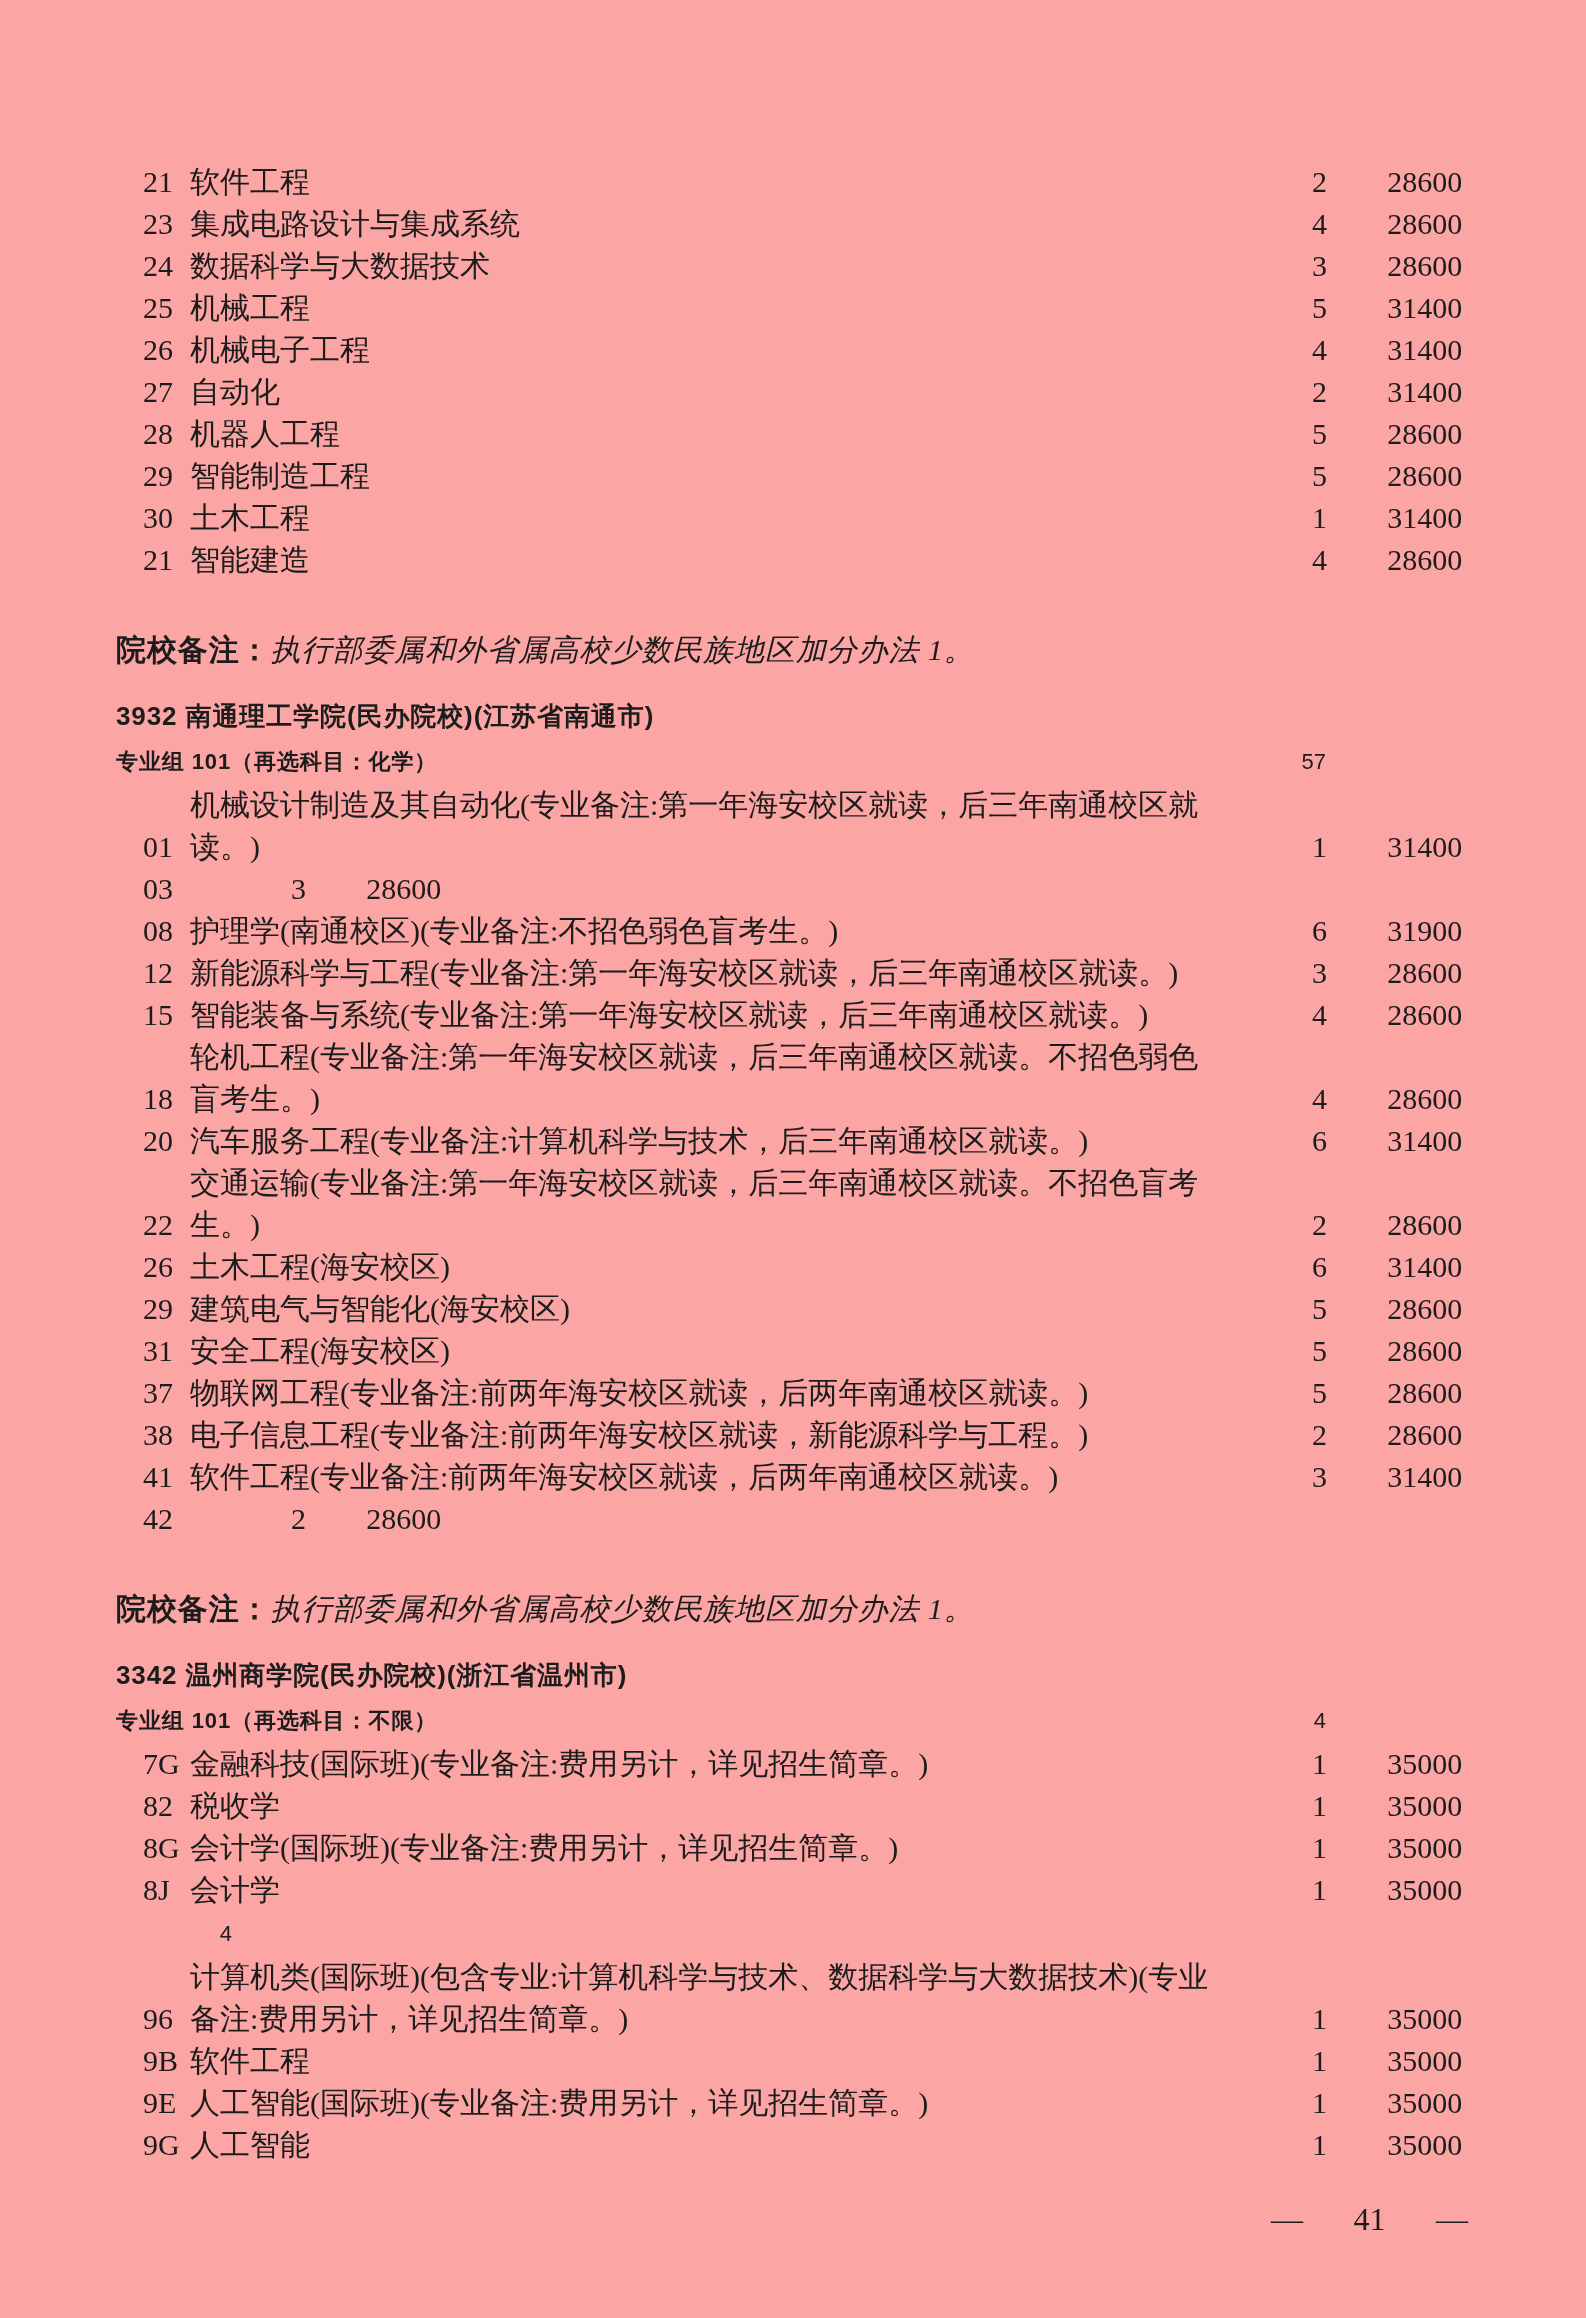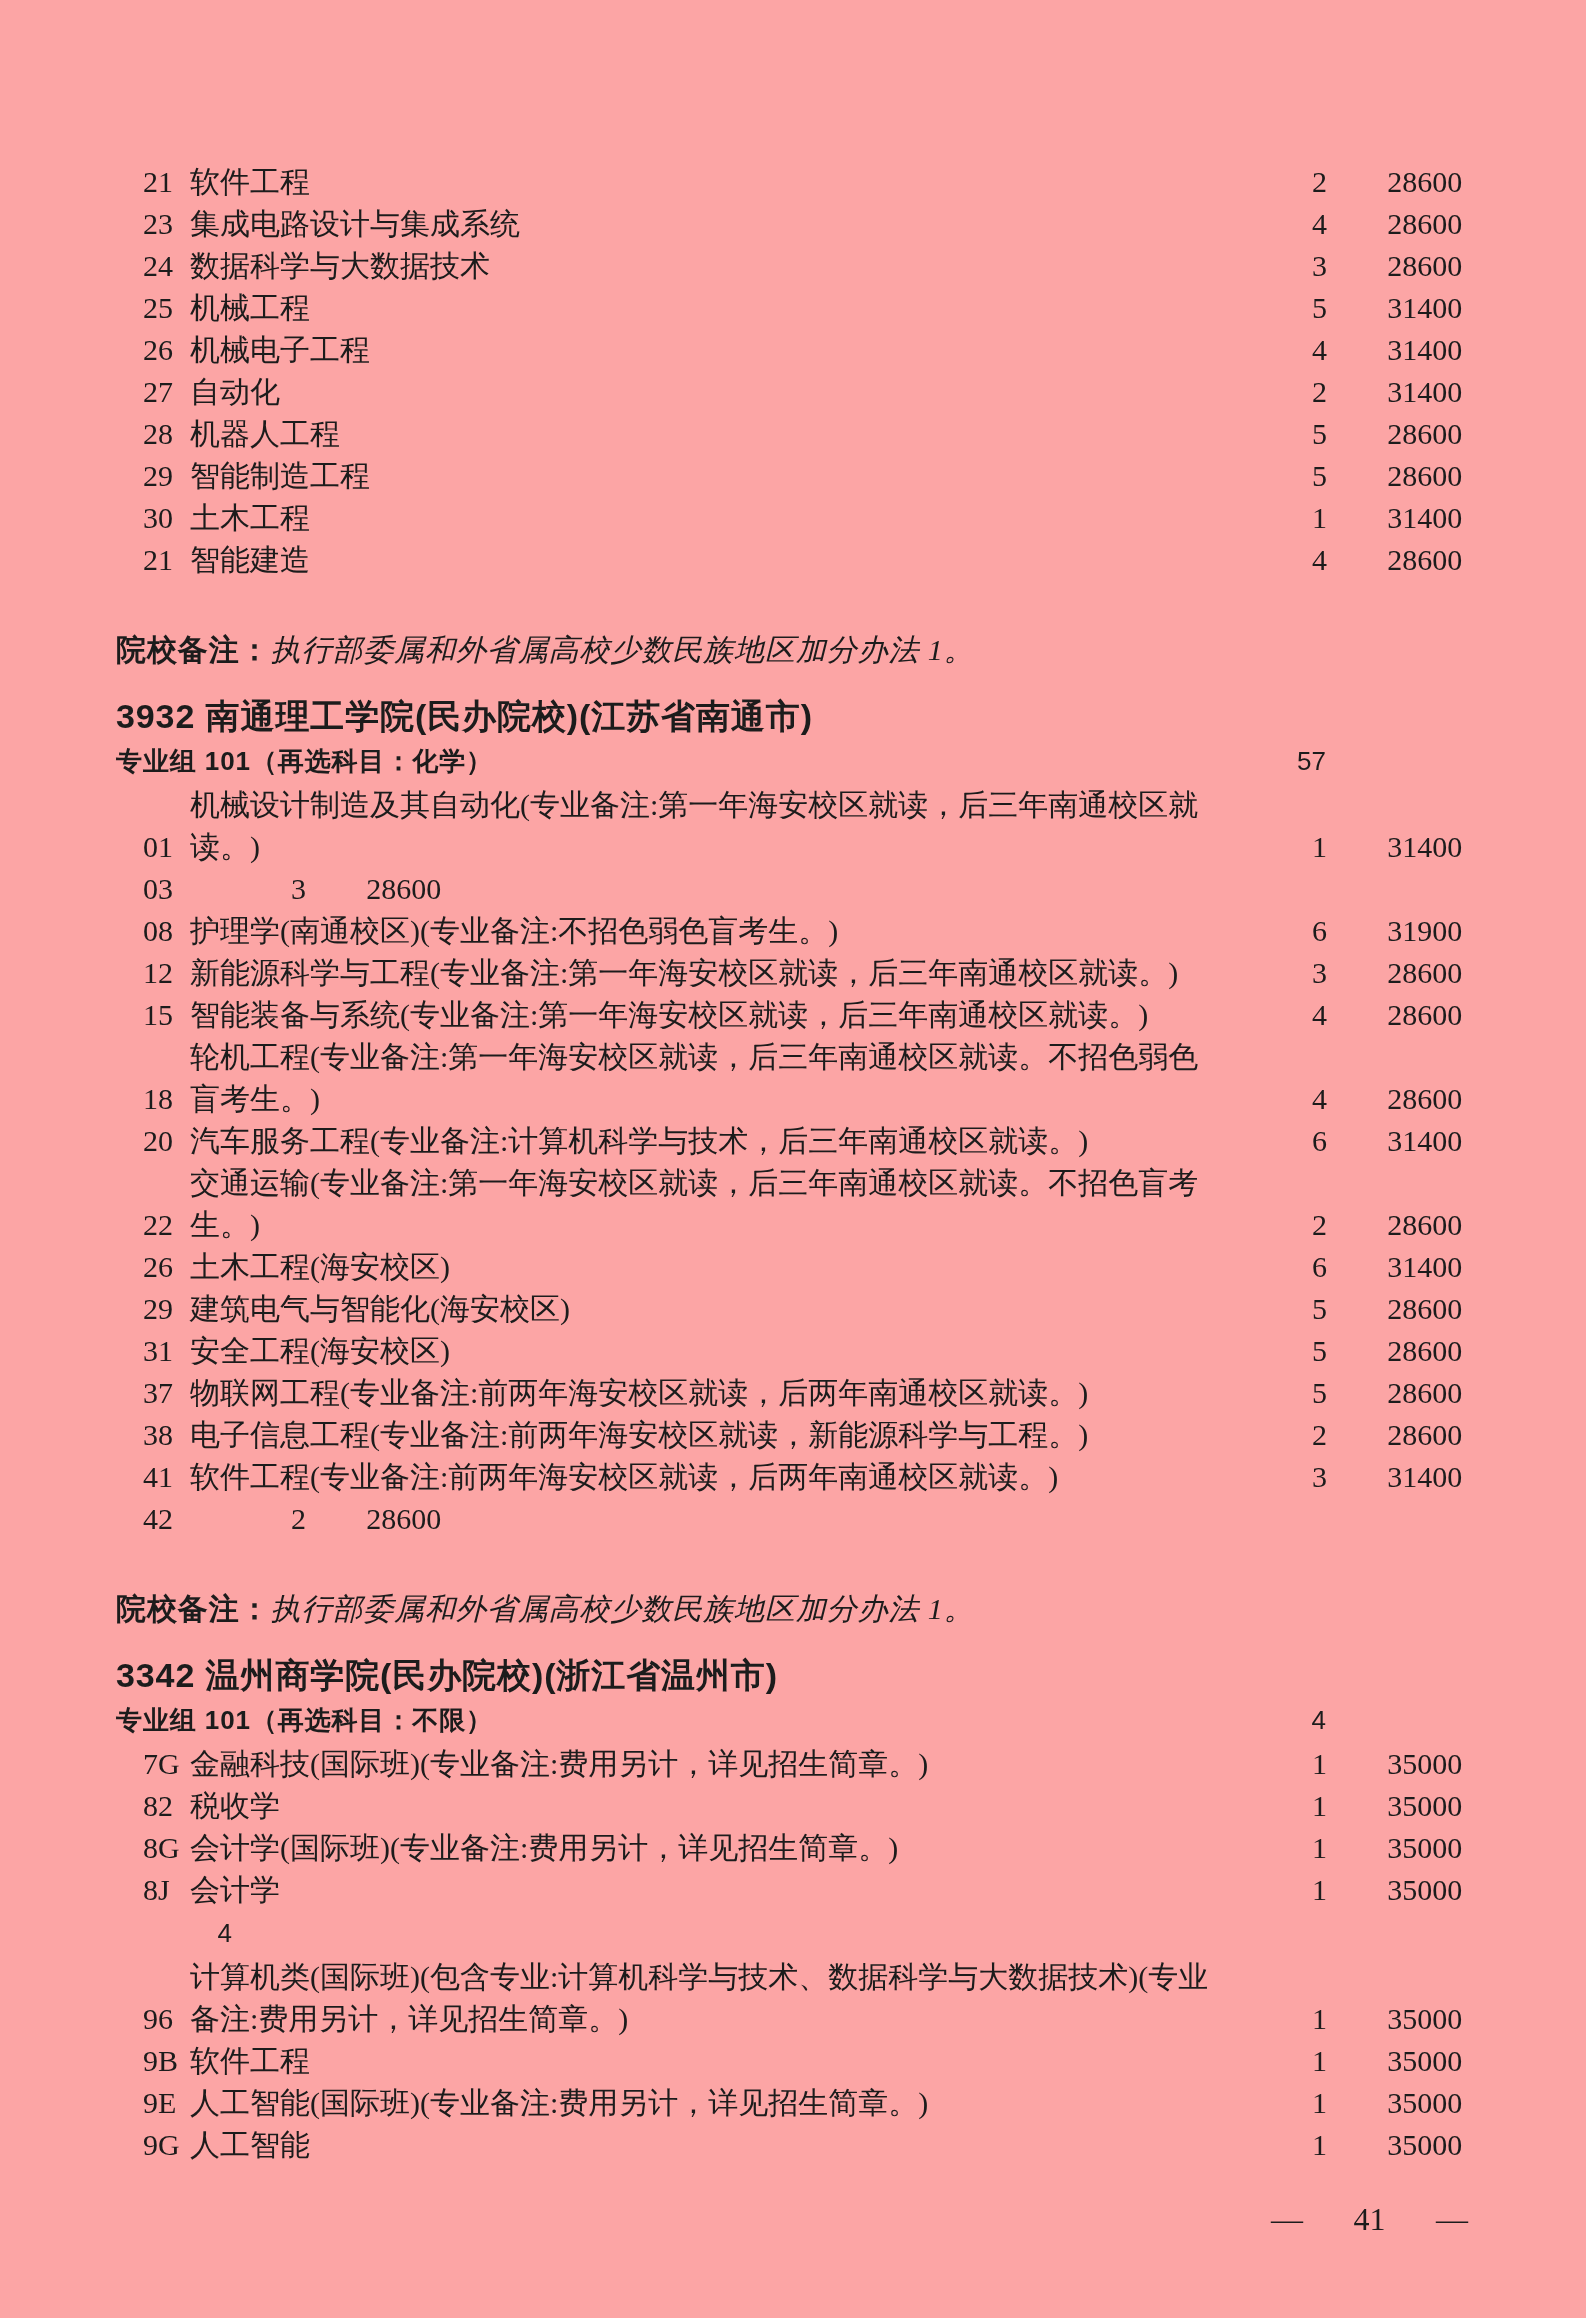--- a/index.html
+++ b/index.html
@@ -16,26 +16,26 @@
   .content{
     position:absolute;
     left:116px;top:161px;
     width:1356px;
   }
   .section{margin:0;}
   .section + .section{margin-top:23px;}
   .school-header{
     font-family:"Liberation Sans","DejaVu Sans",sans-serif;
     font-weight:bold;
-    font-size:34px;line-height:45px;
+    font-size:26px;line-height:45px;
     letter-spacing:0.9px;
   }
   .group-header{
     display:flex;align-items:flex-end;
-    font-size:26px;line-height:45px;
+    font-size:22px;line-height:45px;
   }
   .group-title{
     flex:none;width:1094px;
     font-family:"Liberation Sans","DejaVu Sans",sans-serif;
     font-weight:bold;
     letter-spacing:0.9px;
   }
   .group-total{
     flex:none;width:116px;
     text-align:right;

